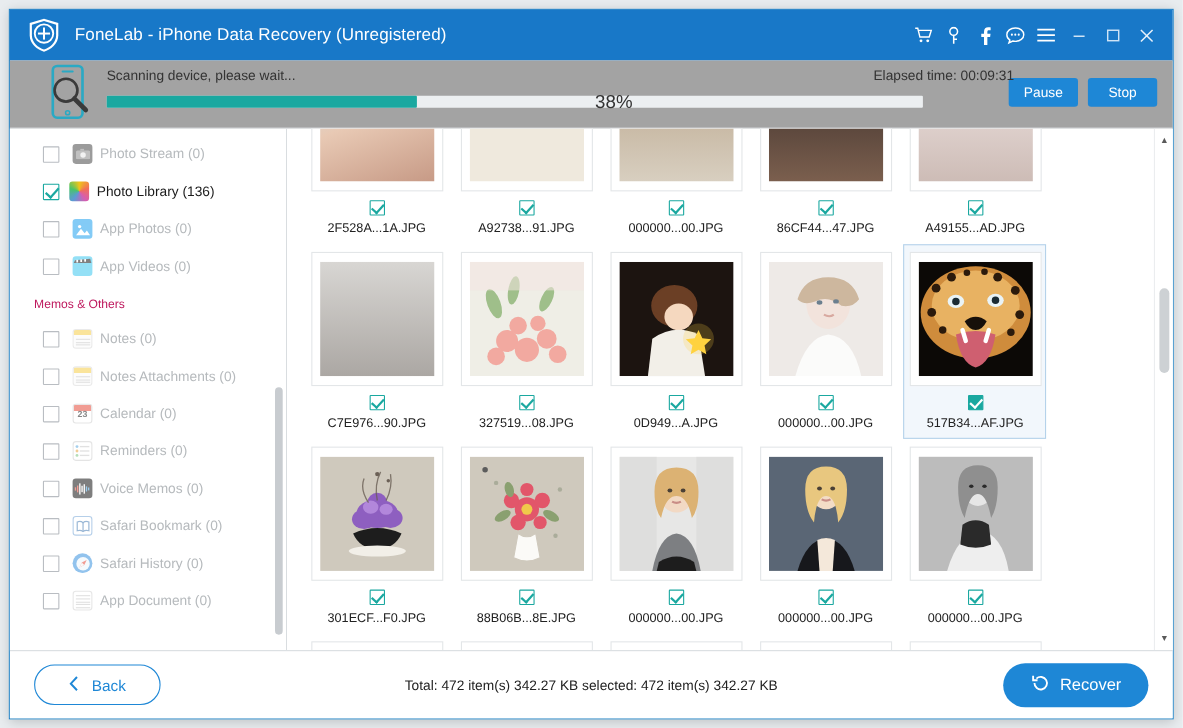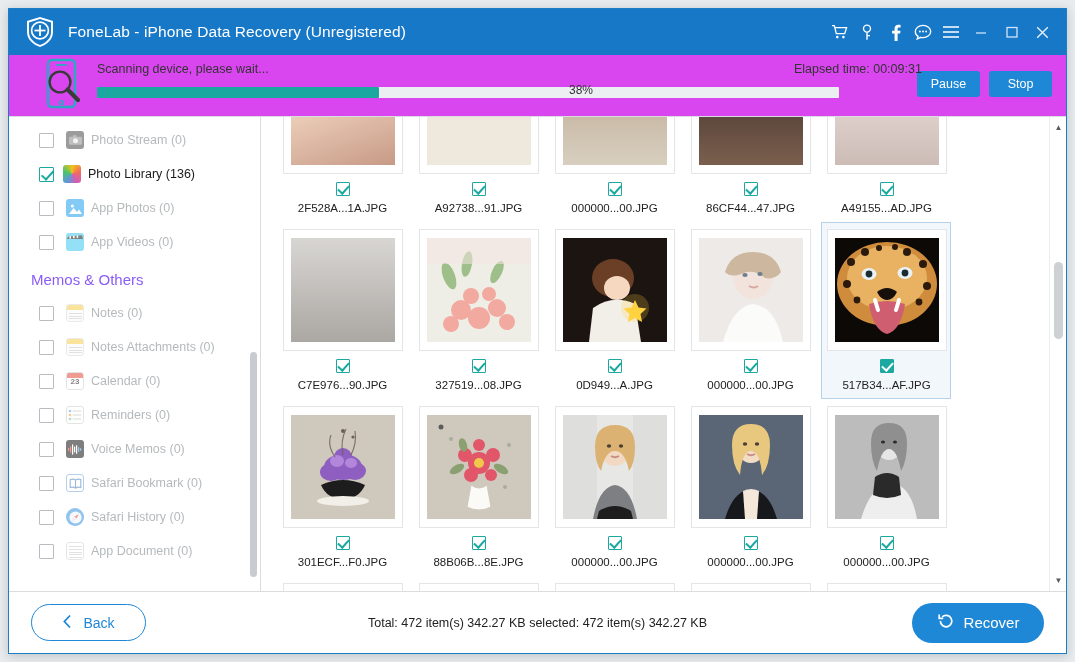--- a/index.html
+++ b/index.html
@@ -56,21 +56,21 @@
     display: flex; align-items: center; justify-content: center;
     color: #ffffff;
     cursor: pointer;
   }
   .ticon svg { display: block; }
   .ticon.winbtn { width: 31px; }
 
   
   .scanbar {
     height: 62px;
-    background: #d946ef;
+    background: #a3a3a3;
     border-bottom: 1px solid #d9dde0;
     display: flex;
     align-items: center;
     padding: 0 14px 4px 30px;
     flex: 0 0 auto;
     position: relative;
   }
   .phone-icon { width: 46px; height: 52px; flex: 0 0 auto; margin-right: 12px; }
   .scan-mid { flex: 1 1 auto; position: relative; height: 52px; }
   .scan-label {
@@ -85,22 +85,22 @@
     border-radius: 1px;
   }
   .progress-fill {
     height: 11px;
     background: #1aa8a0;
     border-radius: 1px;
     width: 38%;
   }
   .progress-pct {
     position: absolute;
-    left: 472px; top: 25px;
-    font-size: 12px; color: #333333;
+    left: 444px; top: 25px;
+    font-size: 17px; color: #333333;
   }
   .elapsed {
     position: absolute;
     left: 697px; top: 4px;
     font-size: 12.5px; color: #333333;
     white-space: nowrap;
   }
   .scan-btns {
     display: flex; gap: 9px; flex: 0 0 auto;
     margin-left: 10px;
@@ -165,21 +165,21 @@
     flex: 0 0 auto;
     border-radius: 3px;
     display: flex; align-items: center; justify-content: center;
     font-size: 10px; color: #fff; overflow: hidden;
     position: relative;
   }
   .side-lbl { font-size: 12.5px; color: #b6babd; white-space: nowrap; }
   .side-item.active .side-lbl { color: #1b1b1b; }
   .side-item.dim .side-ico { opacity: 0.55; margin-left: 12px; }
   .side-head {
-    font-size: 15px; color: #8b5cf6;
+    font-size: 11px; color: #be185d;
     padding: 12px 0 8px 22px;
   }
   .side-sb {
     position: absolute;
     right: 3px; top: 235px;
     width: 7px; height: 225px;
     background: #c8ccd0;
     border-radius: 4px;
   }
 

